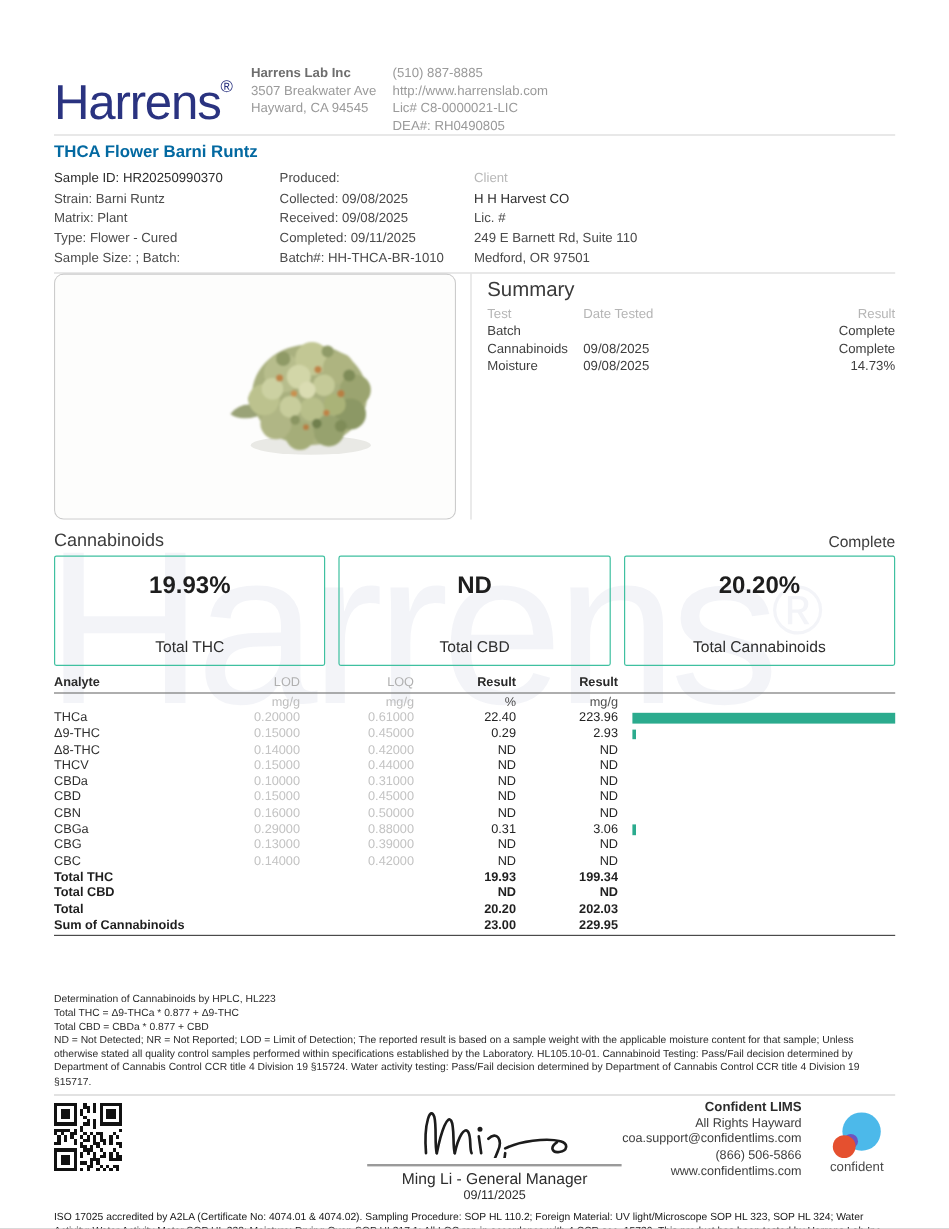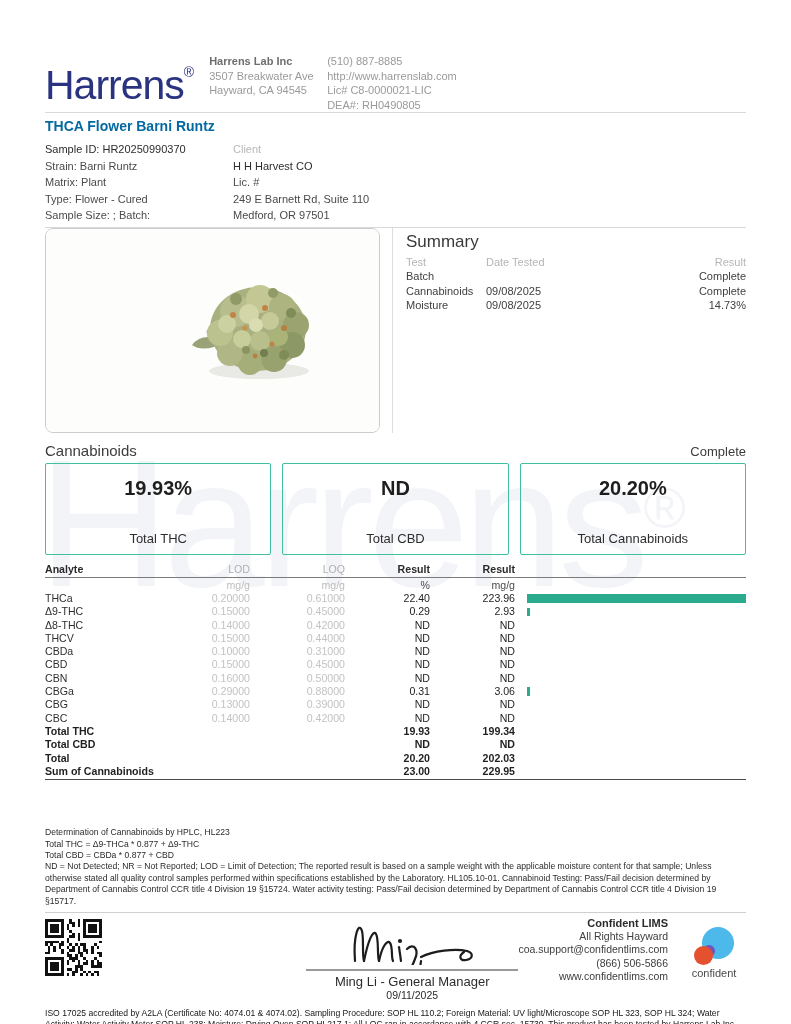--- a/index.html
+++ b/index.html
@@ -119,20 +119,27 @@
   <div class="rule z"></div>
   <div class="title z">THCA Flower Barni Runtz</div>
 
   <div class="sample z">
     <div class="sc1">
       <div class="bold">Sample ID: HR20250990370</div>
       <div>Strain: Barni Runtz</div>
       <div>Matrix: Plant</div>
       <div>Type: Flower - Cured</div>
       <div>Sample Size: ; Batch:</div>
+    </div>
+    <div class="sc2">
+      <div>Produced:</div>
+      <div>Collected: 09/08/2025</div>
+      <div>Received: 09/08/2025</div>
+      <div>Completed: 09/11/2025</div>
+      <div>Batch#: HH-THCA-BR-1010</div>
     </div>
     <div class="sc3">
       <div class="graylbl">Client</div>
       <div class="bold">H H Harvest CO</div>
       <div>Lic. #</div>
       <div>249 E Barnett Rd, Suite 110</div>
       <div>Medford, OR 97501</div>
     </div>
   </div>
 

